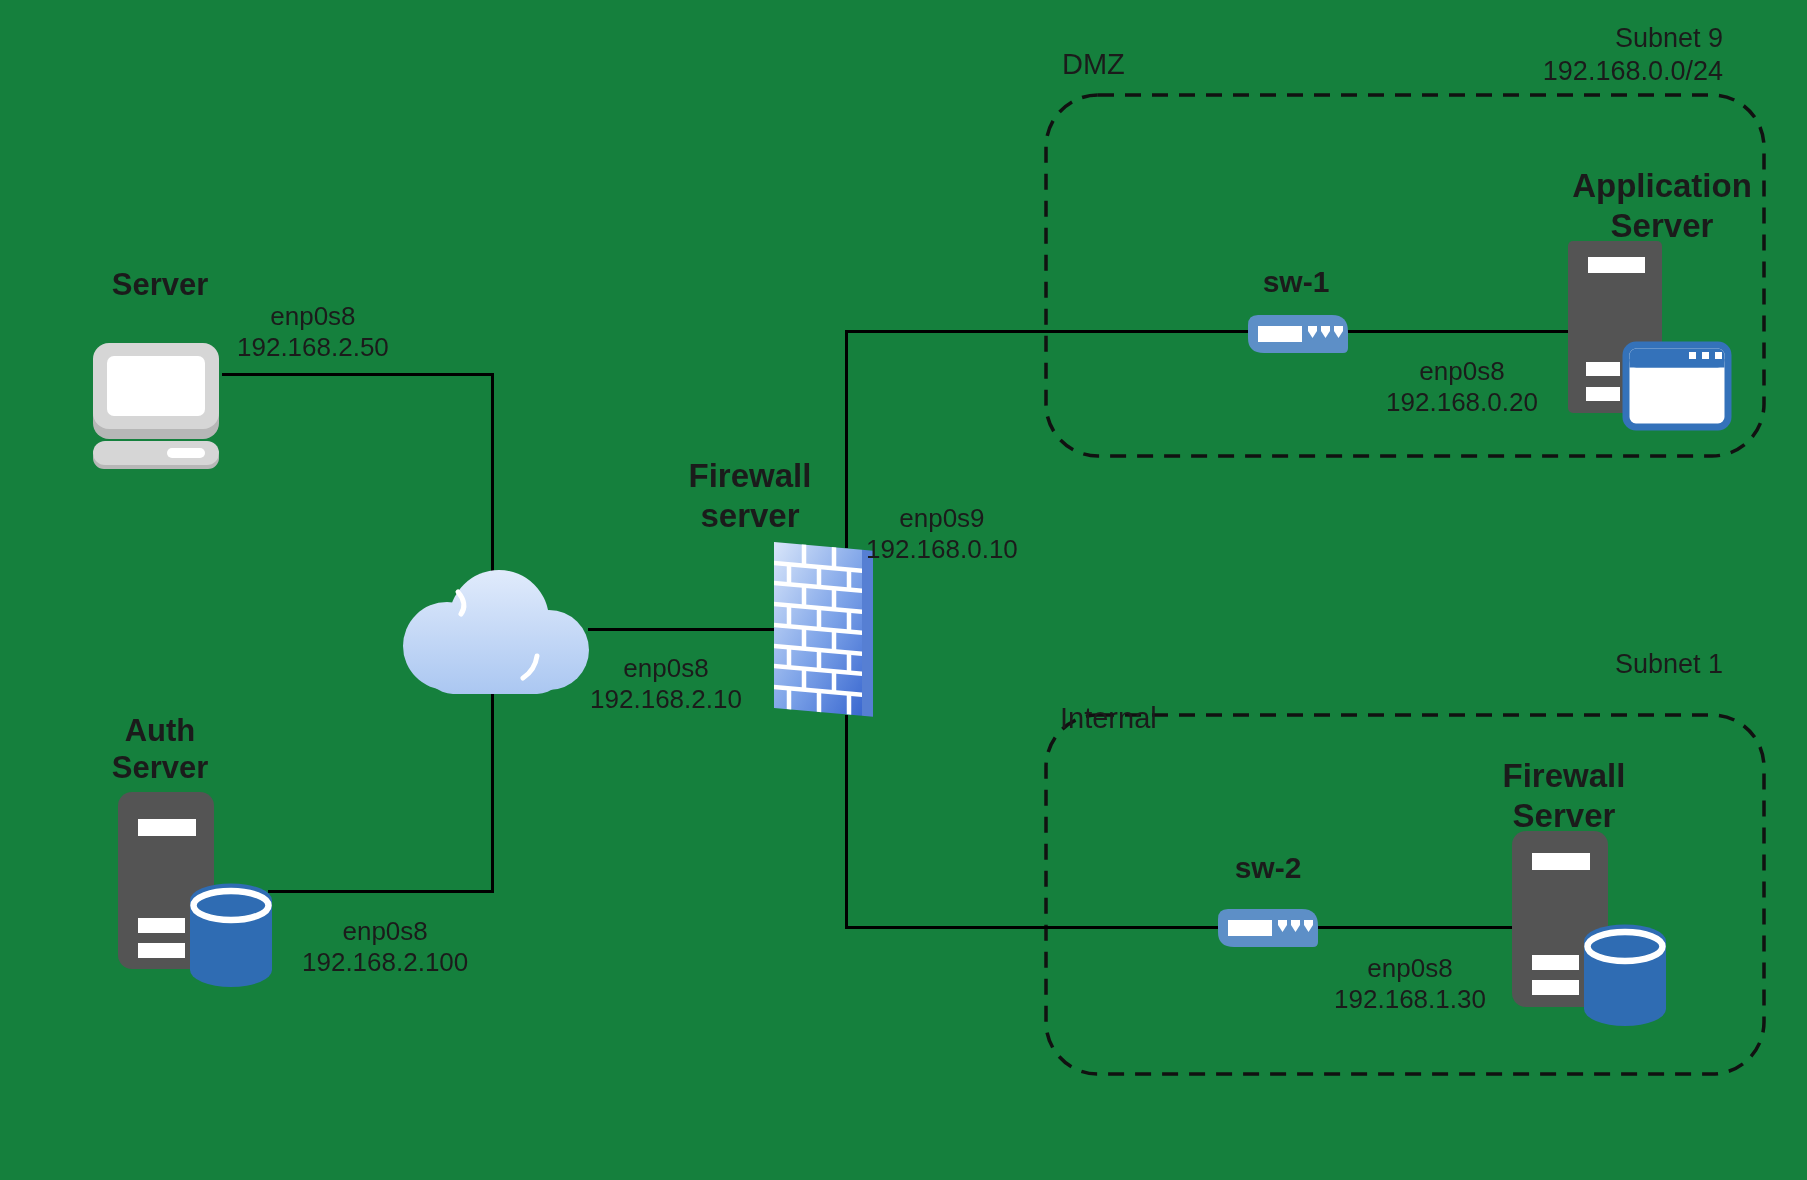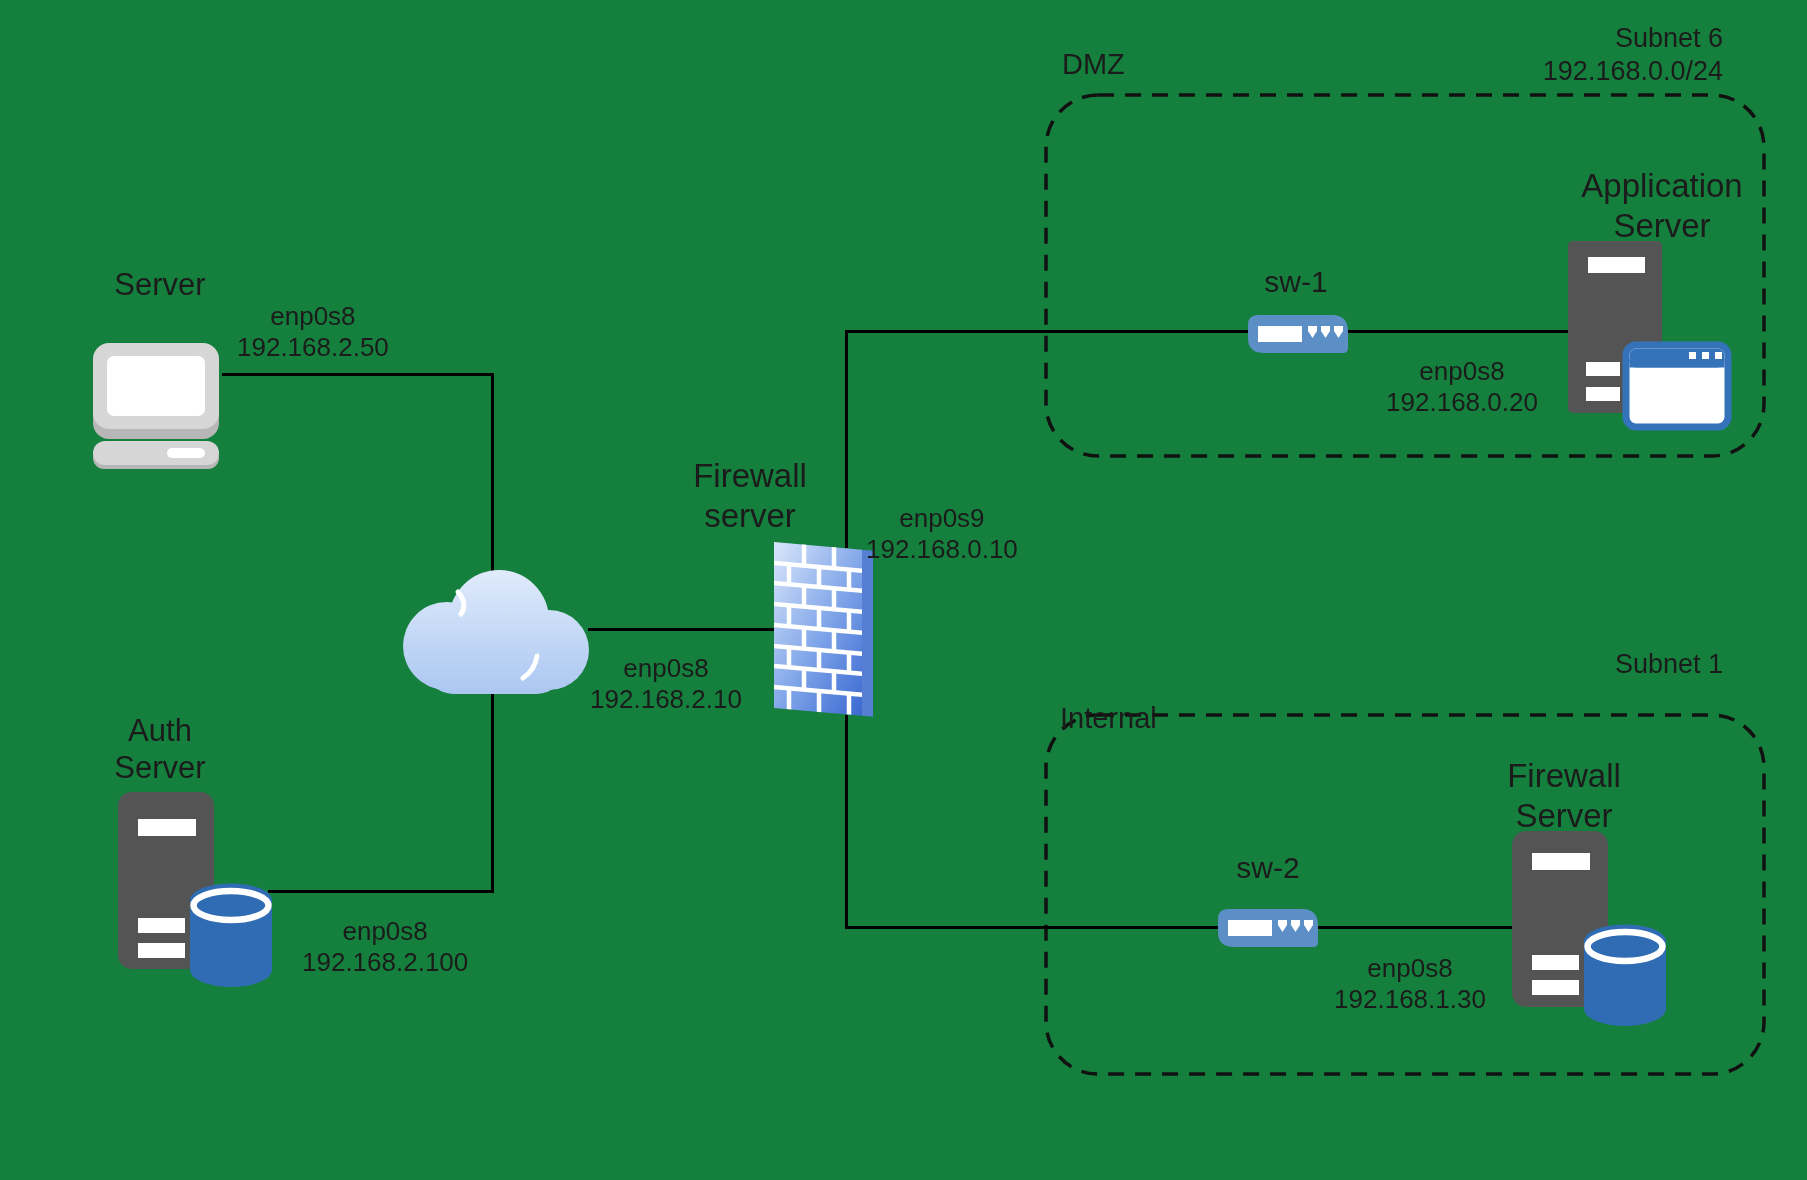--- a/index.html
+++ b/index.html
@@ -1,20 +1,20 @@
 <!DOCTYPE html>
 <html style="--server-gray: #545454; --database-blue: #2f6cb3; --switch-blue: #5d8fc7; --browser-blue: #3472ba; --firewall-light: #d9e6fa; --firewall-dark: #3a68d0; --firewall-side: #567fd3; --cloud-light: #e2ecfc; --cloud-dark: #a9c6f1; --laptop-gray: #d6d6d6; --laptop-shadow: #b7b7b7; --line-black: #000000;"><head>
 <meta charset="utf-8">
 <style>
   html,body{margin:0;padding:0;background:#ffffff;}
   .canvas{position:relative;width:1807px;height:1180px;background:#15803d;overflow:hidden;
           font-family:"Liberation Sans",sans-serif;color:#1b1b1b;}
   .abs{position:absolute;}
   .line{position:absolute;background:#000;}
-  .node-label{position:absolute;text-align:center;line-height:1.2;color:#1b1b1b;}
+  .node-label{position:absolute;text-align:center;line-height:1.2;color:#1b1b1b;font-weight:bold;}
   .iface{position:absolute;font-size:26px;line-height:1.18;color:#1b1b1b;white-space:nowrap;}
   .iface span{display:block;text-align:center;}
   .right{text-align:right;}
   .zone-name{position:absolute;font-size:29px;color:#1b1b1b;}
   .subnet{position:absolute;font-size:27px;line-height:1.22;text-align:right;color:#1b1b1b;}
   .subnet span{display:block;}
   svg{display:block;}
 </style>
 </head>
 <body>
@@ -23,21 +23,21 @@
 
   <svg class="abs" style="left:1044px;top:93px;" width="726" height="369">
     <rect x="2" y="2" width="718" height="361" rx="52" fill="none" stroke="#111" stroke-width="3.5" stroke-dasharray="16 11"></rect>
   </svg>
   <svg class="abs" style="left:1044px;top:713px;" width="726" height="367">
     <rect x="2" y="2" width="718" height="359" rx="52" fill="none" stroke="#111" stroke-width="3.5" stroke-dasharray="16 11"></rect>
   </svg>
 
   <div class="zone-name" style="left:1062px;top:48px;">DMZ</div>
   <div class="subnet" style="left:1423px;top:22px;width:300px;">
-    <span>Subnet 6</span>
+    <span>Subnet 9</span>
     <span>192.168.0.0/24</span>
   </div>
 
   <div class="zone-name" style="left:1060px;top:678px;margin-top:24px;">Internal</div>
   <div class="subnet" style="left:1423px;top:648px;width:300px;">
     <span>Subnet 1</span>
   </div>
 
   <div class="line" style="left:222px;top:373px;width:272px;height:3px;"></div>
   <div class="line" style="left:491px;top:373px;width:3px;height:199px;"></div>

